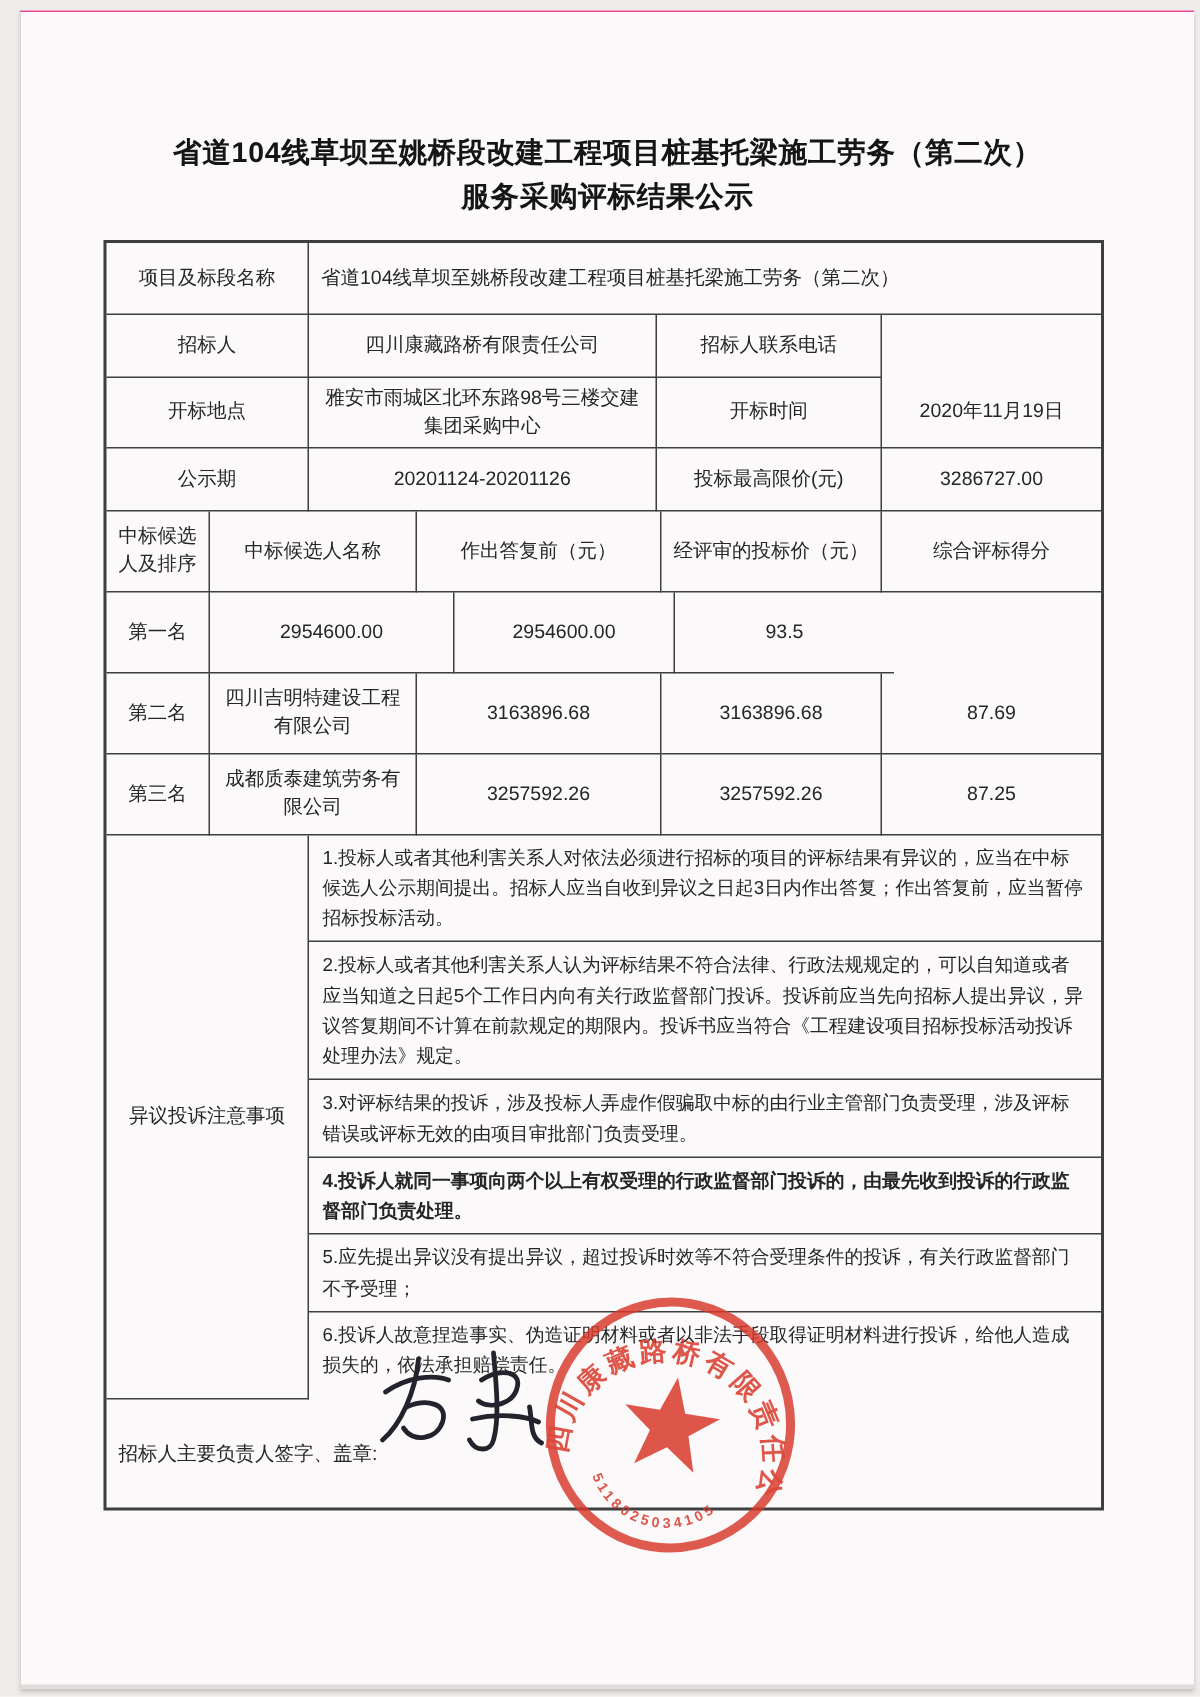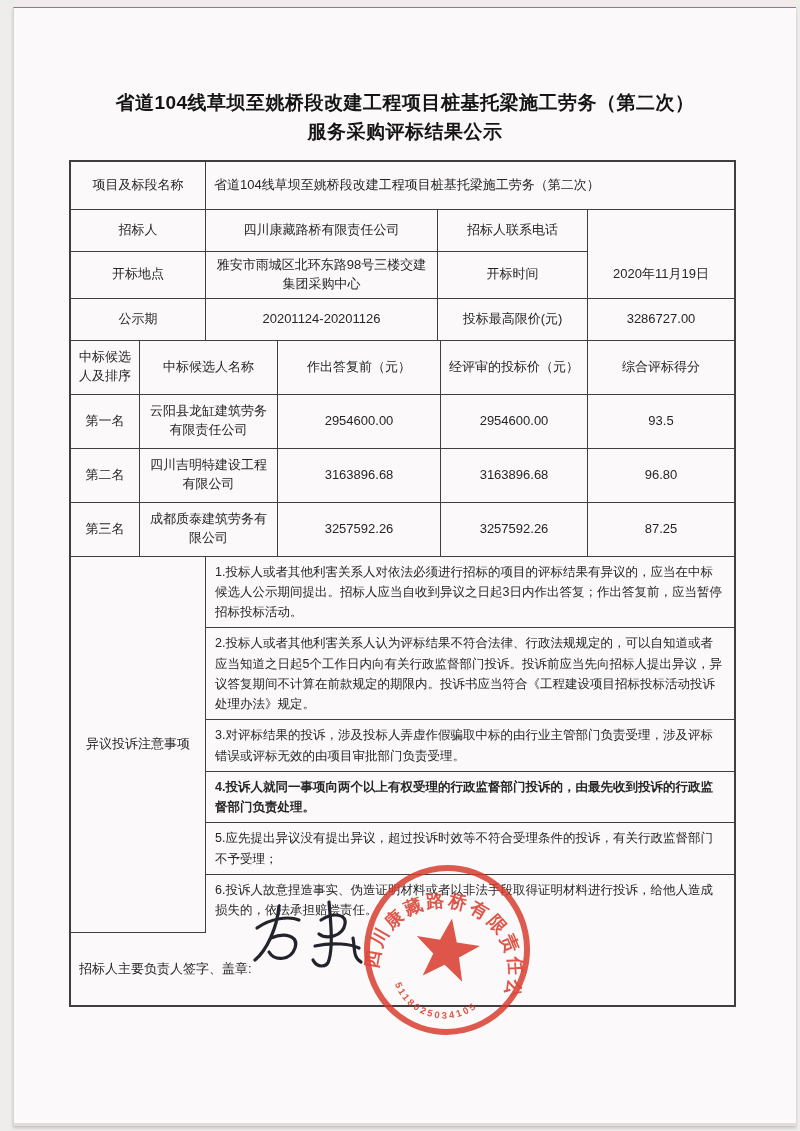--- a/index.html
+++ b/index.html
@@ -124,32 +124,31 @@
     <div class="trow">
       <div class="cell w-rank h-head">中标候选人及排序</div>
       <div class="cell w-name h-head">中标候选人名称</div>
       <div class="cell w-bid h-head">作出答复前（元）</div>
       <div class="cell w-eval h-head">经评审的投标价（元）</div>
       <div class="cell w-score h-head last">综合评标得分</div>
     </div>
 
     <div class="trow">
       <div class="cell w-rank h-cand">第一名</div>
-      <div class="cell w-name h-cand">云阳县龙缸建筑劳务有限责任公司</div>
       <div class="cell w-bid h-cand">2954600.00</div>
       <div class="cell w-eval h-cand">2954600.00</div>
       <div class="cell w-score h-cand last">93.5</div>
     </div>
 
     <div class="trow">
       <div class="cell w-rank h-cand">第二名</div>
       <div class="cell w-name h-cand">四川吉明特建设工程有限公司</div>
       <div class="cell w-bid h-cand">3163896.68</div>
       <div class="cell w-eval h-cand">3163896.68</div>
-      <div class="cell w-score h-cand last">96.80</div>
+      <div class="cell w-score h-cand last">87.69</div>
     </div>
 
     <div class="trow">
       <div class="cell w-rank h-cand">第三名</div>
       <div class="cell w-name h-cand">成都质泰建筑劳务有限公司</div>
       <div class="cell w-bid h-cand">3257592.26</div>
       <div class="cell w-eval h-cand">3257592.26</div>
       <div class="cell w-score h-cand last">87.25</div>
     </div>
 

